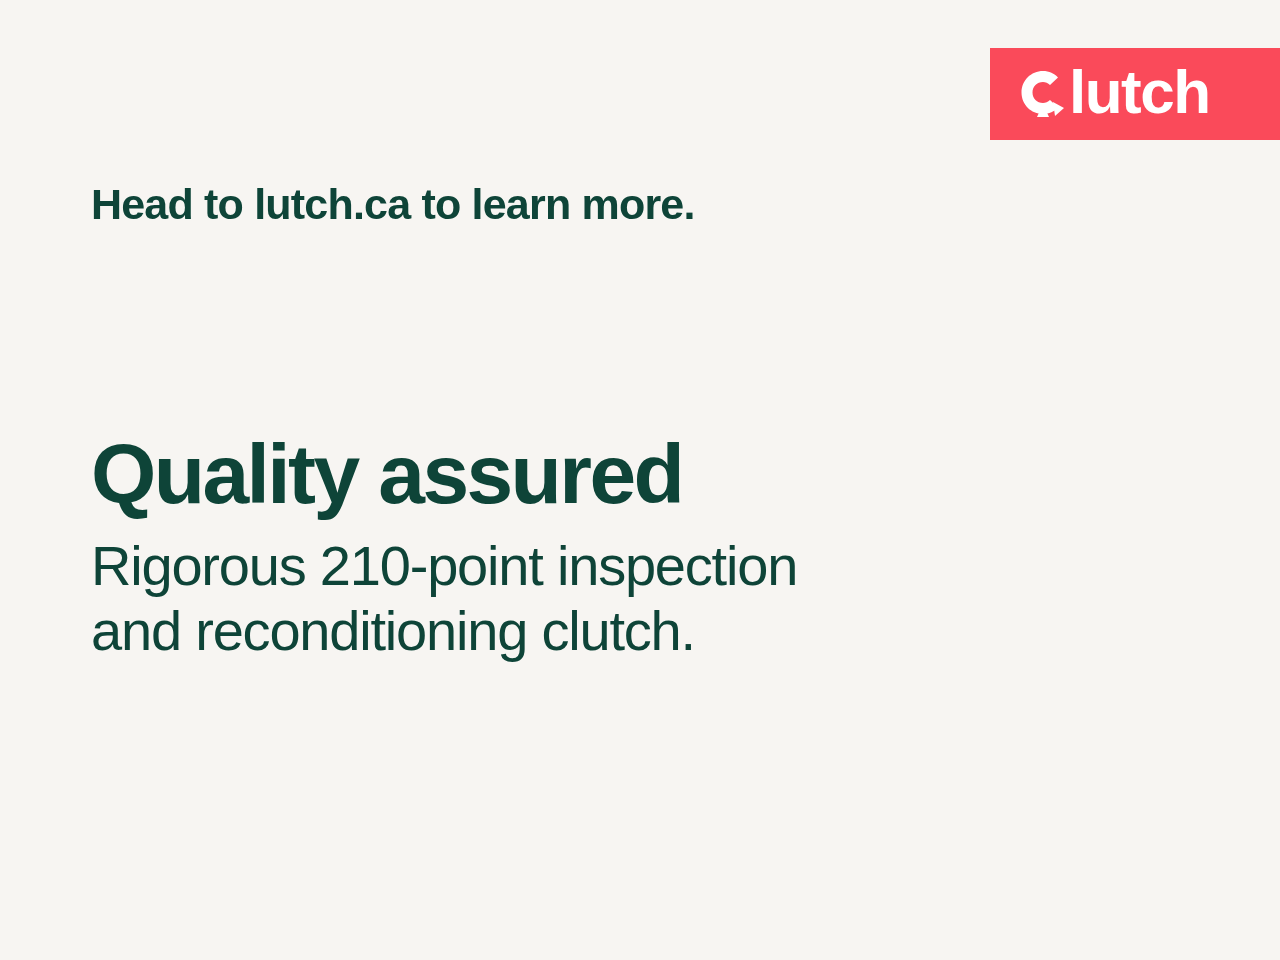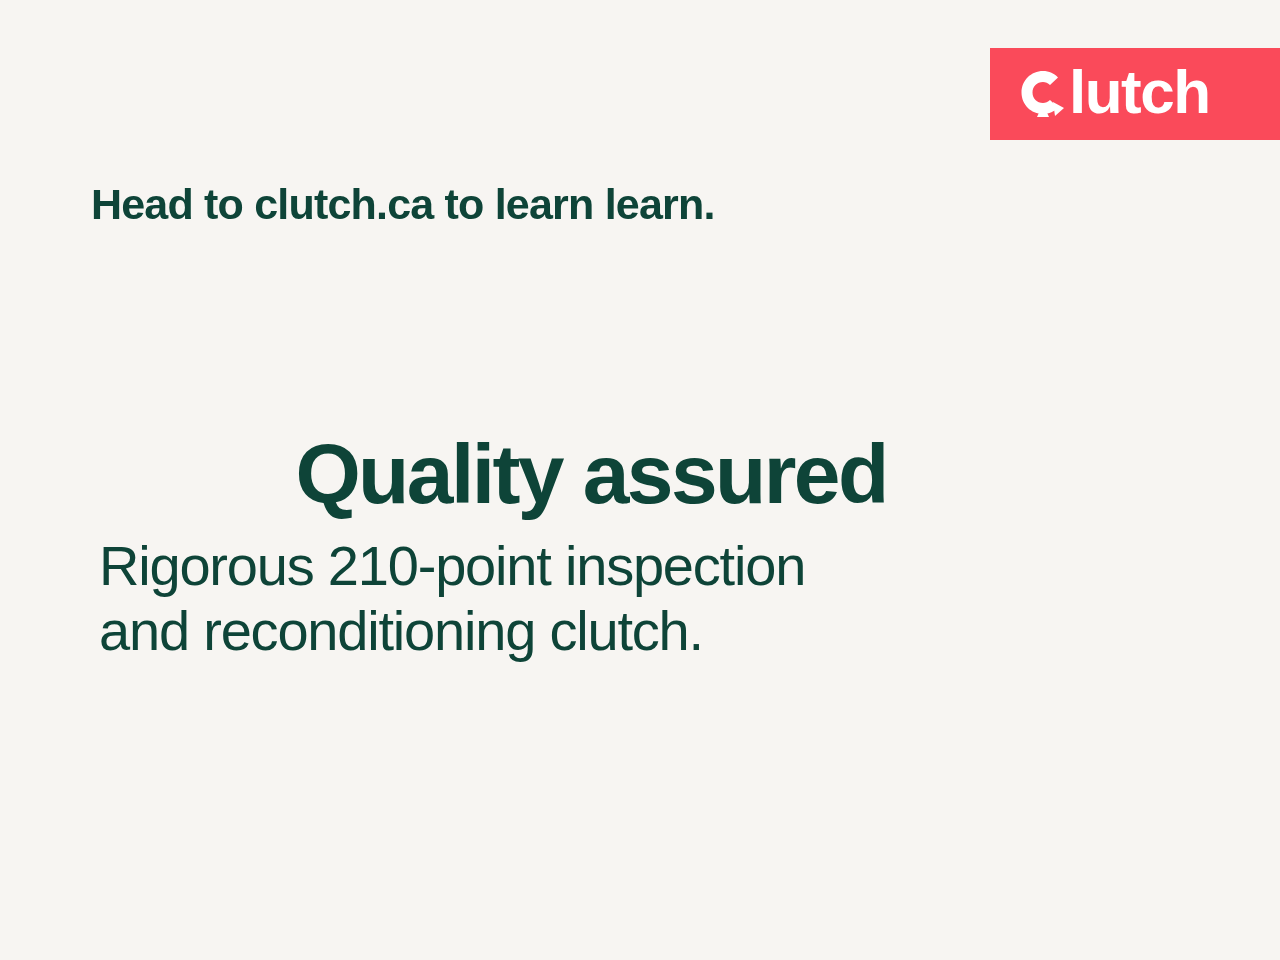--- a/index.html
+++ b/index.html
@@ -81,29 +81,28 @@
     width: 1000px;
   }
   .headline {
     color: #0E4438;
     font-size: 84px;
     font-weight: 700;
     letter-spacing: -2.6px;
     line-height: 1.0;
     margin: 0 0 18px 0;
     white-space: nowrap;
-    text-align: center;
   }
   .subhead {
     color: #0E4438;
     font-size: 56px;
     font-weight: 400;
     letter-spacing: -1.2px;
     line-height: 1.16;
-    margin: 8px;
+    margin: 0;
     max-width: 880px;
   }
   .subhead-line {
     display: block;
     white-space: nowrap;
   }
 </style>
 </head>
 <body>
 
@@ -126,21 +125,21 @@
                  C 69 9, 58 4, 46 4 Z" fill="#FFFFFF"></path>
 
         <path d="M46 70 L 58 96 L 34 96 Z" fill="#FFFFFF"></path>
 
         <path d="M66 66 L 88 78 L 70 94 Z" fill="#FFFFFF"></path>
       </svg>
       <span class="brand-word">lutch</span>
     </div>
   </div>
 
-  <div class="eyebrow">Head to clutch.ca to learn learn.</div>
+  <div class="eyebrow">Head to lutch.ca to learn more.</div>
 
   <div class="message-block">
     <h1 class="headline">Quality assured</h1>
     <p class="subhead">
       <span class="subhead-line">Rigorous 210-point inspection</span>
       <span class="subhead-line">and reconditioning clutch.</span>
     </p>
   </div>
 
 </div>

